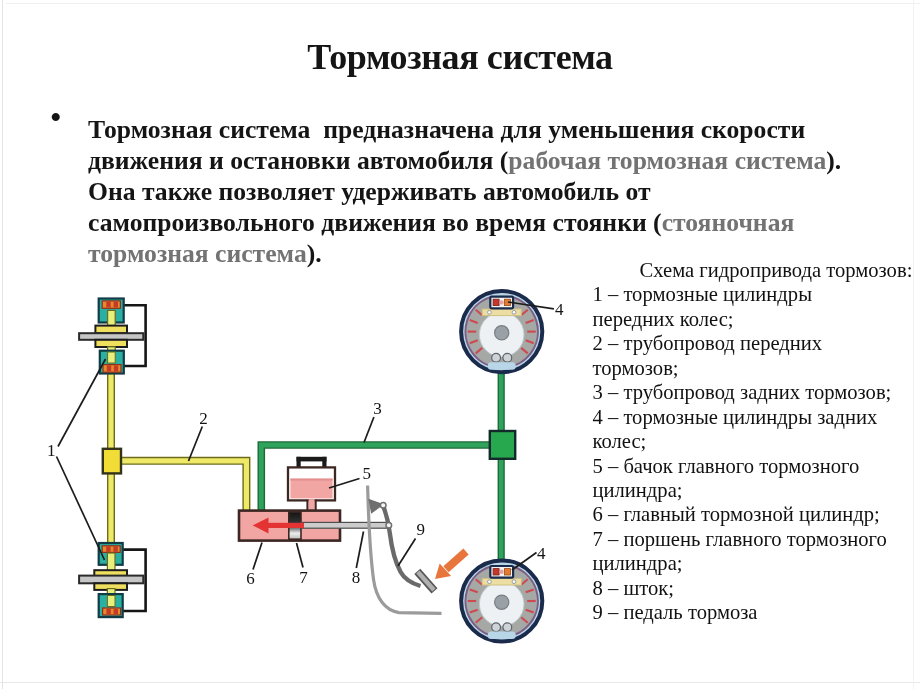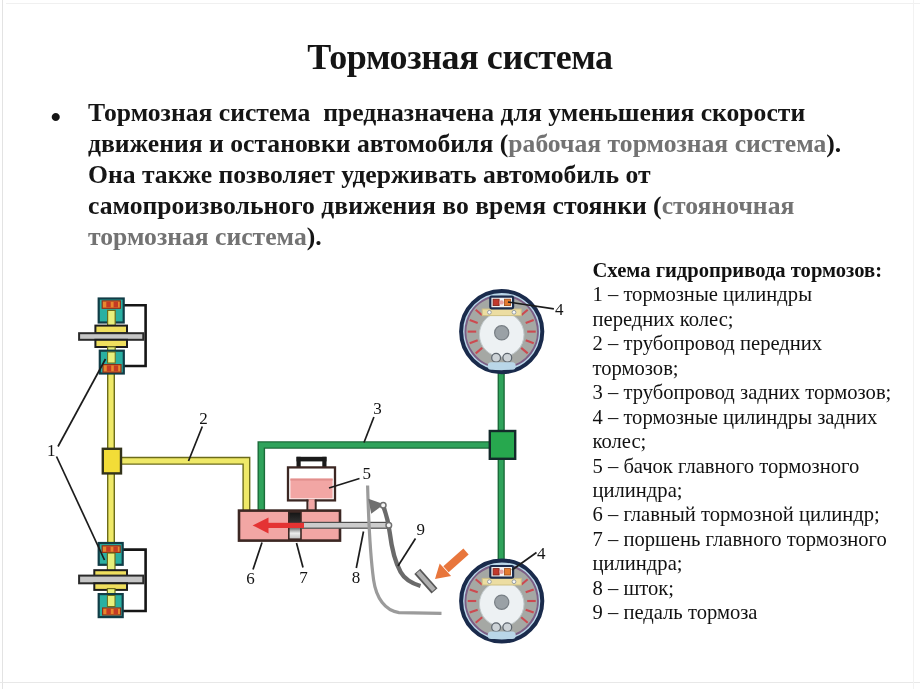--- a/index.html
+++ b/index.html
@@ -1,27 +1,27 @@
 <!DOCTYPE html>
 <html><head>
 <meta charset="utf-8">
 <style>
   html,body{margin:0;padding:0;overflow:hidden;background:#ffffff;}
   body{width:920px;height:689px;}
   .slide{position:relative;width:800px;height:689px;background:#ffffff;
          font-family:"Liberation Serif",serif;border-radius:24px;}
   .title{position:absolute;left:0;top:35.8px;width:920px;text-align:center;
          font-size:36px;font-weight:bold;color:#151515;letter-spacing:-0.4px;}
-  .body{position:absolute;left:88px;top:97px;width:790px;
+  .body{position:absolute;left:88px;top:114px;width:790px;
         font-size:25.65px;font-weight:bold;line-height:31px;color:#151515;}
   .bullet{position:absolute;left:50.5px;top:100px;font-size:30px;font-weight:bold;color:#151515;}
   .red{color:#737373;}
   .legend{position:absolute;left:592.5px;top:257.9px;width:330px;
           font-size:20.6px;line-height:24.45px;color:#111;}
-  .legend b{font-weight:bold;}
+  .legend b{font-weight:normal;margin-left:47px;}
   svg{position:absolute;left:0;top:0;}
   .edge-l{position:absolute;left:2px;top:0;width:1px;height:689px;background:#e3e3e3;}
   .edge-b{position:absolute;left:0;top:682px;width:920px;height:1px;background:#e8e8e8;}
 </style>
 </head>
 <body>
 <div class="slide">
   <div class="edge-l"></div>
   <div class="edge-b"></div>
   <div style="position:absolute;left:6px;top:3px;width:914px;height:1px;background:#f0f0f0;"></div>

